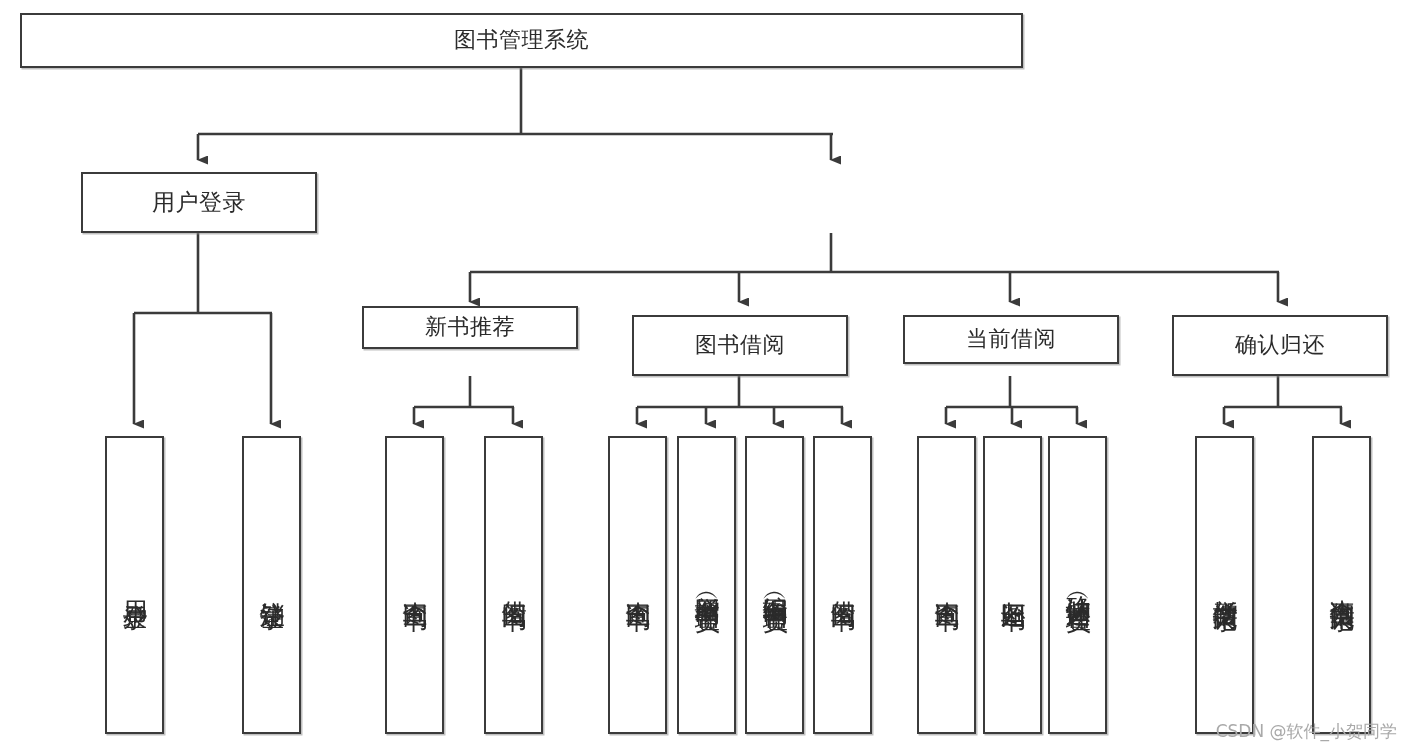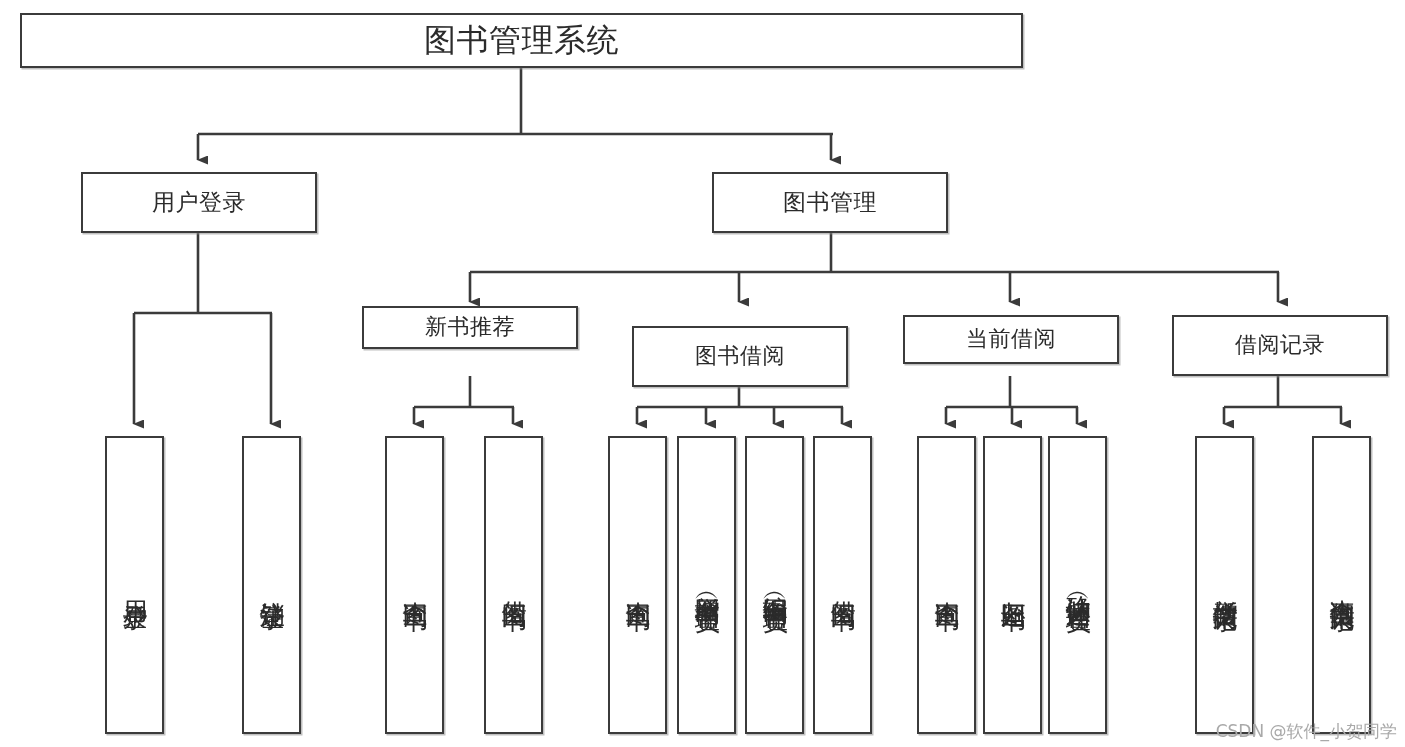--- a/index.html
+++ b/index.html
@@ -35,21 +35,21 @@
     align-items: center;
     justify-content: center;
     color: #2b2b2b;
   }
   .node .txt {
     display: block;
     text-align: center;
     line-height: 1.12;
     letter-spacing: 0.5px;
   }
-  .lvl0 { font-size: 32px; }
+  .lvl0 { font-size: 22px; }
   .lvl1 { font-size: 23px; }
   .lvl2 { font-size: 22px; }
   .leaf {
     writing-mode: vertical-rl;
     text-orientation: upright;
   }
   .leaf .txt {
     writing-mode: vertical-rl;
     text-orientation: upright;
     font-size: 25px;
@@ -122,35 +122,32 @@
     </g>
   </svg>
 
   <div class="node lvl0" style="left:20px; top:13px; width:1003px; height:55px;">
     <span class="txt">图书管理系统</span>
   </div>
 
   <div class="node lvl1" style="left:81px; top:172px; width:236px; height:61px;">
     <span class="txt">用户登录</span>
   </div>
-  <div class="node lvl1" style="left:712px; top:172px; width:236px; height:61px;">
-    <span class="txt">图书管理</span>
-  </div>
 
   <div class="node lvl2" style="left:362px; top:306px; width:216px; height:43px;">
     <span class="txt">新书推荐</span>
   </div>
-  <div class="node lvl2" style="left:632px; top:326px; width:216px; height:61px;">
+  <div class="node lvl2" style="left:632px; top:315px; width:216px; height:61px;">
     <span class="txt">图书借阅</span>
   </div>
   <div class="node lvl2" style="left:903px; top:315px; width:216px; height:49px;">
     <span class="txt">当前借阅</span>
   </div>
   <div class="node lvl2" style="left:1172px; top:315px; width:216px; height:61px;">
-    <span class="txt">借阅记录</span>
+    <span class="txt">确认归还</span>
   </div>
 
   <div class="node leaf" style="left:105px; top:436px; width:59px; height:298px;">
     <span class="txt">用户登录</span>
   </div>
   <div class="node leaf" style="left:242px; top:436px; width:59px; height:298px;">
     <span class="txt">注销登录</span>
   </div>
 
   <div class="node leaf" style="left:385px; top:436px; width:59px; height:298px;">

